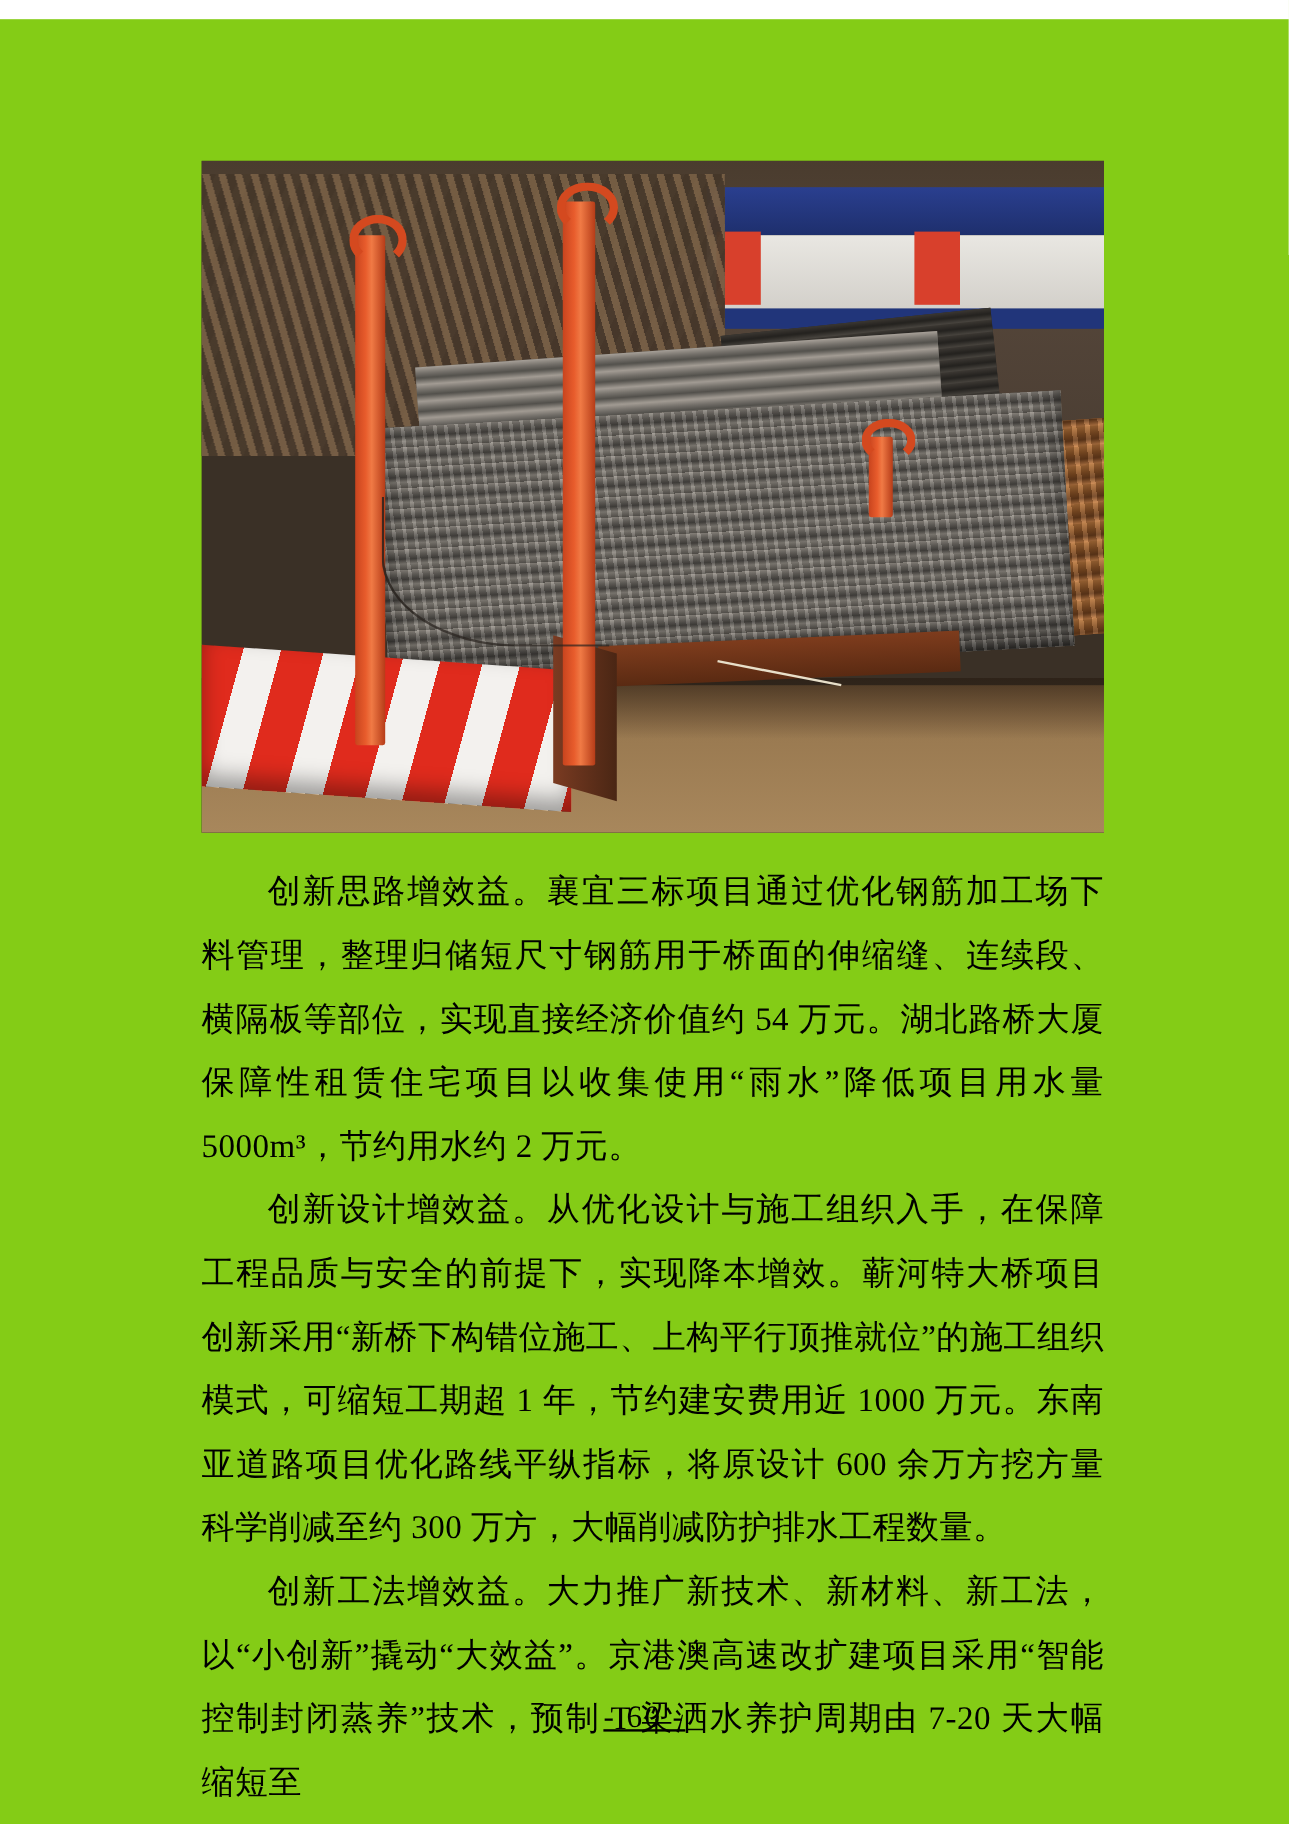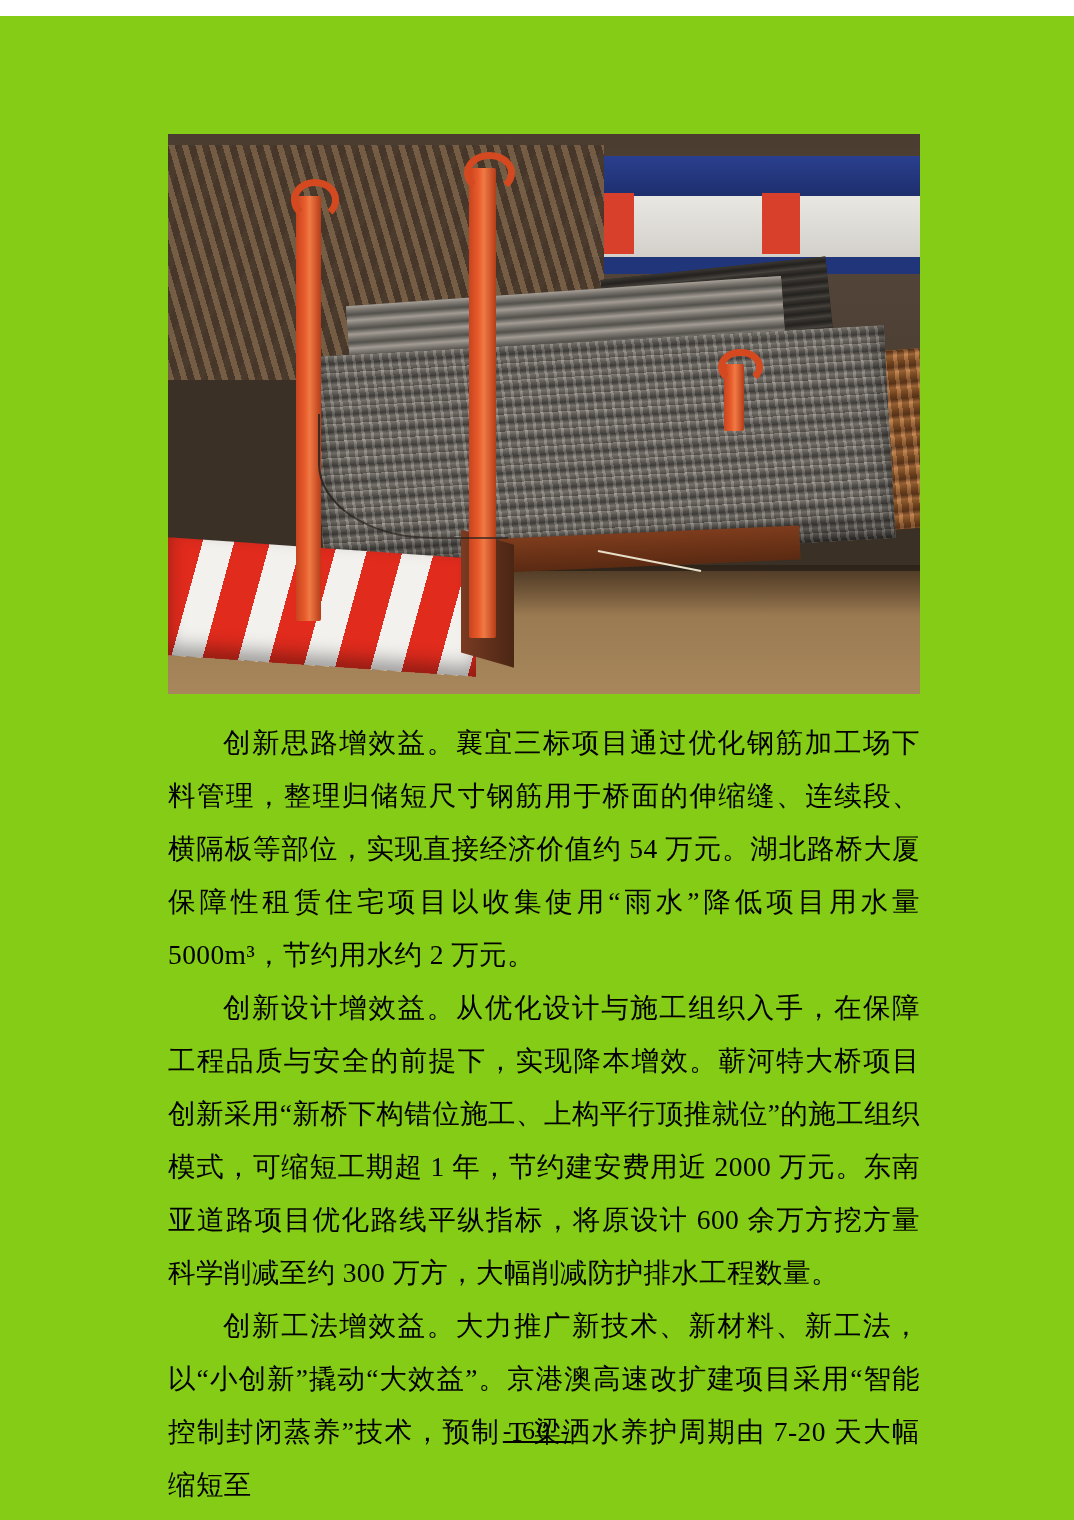--- a/index.html
+++ b/index.html
@@ -277,18 +277,18 @@
         <div class="hook hook-mid"></div>
         <div class="post post-right"></div>
         <div class="hook hook-right"></div>
 
         <div class="wire"></div>
         <div class="wire2"></div>
       </div>
     </figure>
 
     <p class="para para-first">创新思路增效益。襄宜三标项目通过优化钢筋加工场下料管理，整理归储短尺寸钢筋用于桥面的伸缩缝、连续段、横隔板等部位，实现直接经济价值约 54 万元。湖北路桥大厦保障性租赁住宅项目以收集使用“雨水”降低项目用水量 5000m³，节约用水约 2 万元。</p>
-    <p class="para">创新设计增效益。从优化设计与施工组织入手，在保障工程品质与安全的前提下，实现降本增效。蕲河特大桥项目创新采用“新桥下构错位施工、上构平行顶推就位”的施工组织模式，可缩短工期超 1 年，节约建安费用近 2000 万元。东南亚道路项目优化路线平纵指标，将原设计 600 余万方挖方量科学削减至约 300 万方，大幅削减防护排水工程数量。</p>
+    <p class="para">创新设计增效益。从优化设计与施工组织入手，在保障工程品质与安全的前提下，实现降本增效。蕲河特大桥项目创新采用“新桥下构错位施工、上构平行顶推就位”的施工组织模式，可缩短工期超 1 年，节约建安费用近 1000 万元。东南亚道路项目优化路线平纵指标，将原设计 600 余万方挖方量科学削减至约 300 万方，大幅削减防护排水工程数量。</p>
     <p class="para">创新工法增效益。大力推广新技术、新材料、新工法，以“小创新”撬动“大效益”。京港澳高速改扩建项目采用“智能控制封闭蒸养”技术，预制 T 梁洒水养护周期由 7-20 天大幅缩短至</p>
   </div>
 
   <div class="page-number">- 60 -</div>
 </div>
 
 </body></html>

